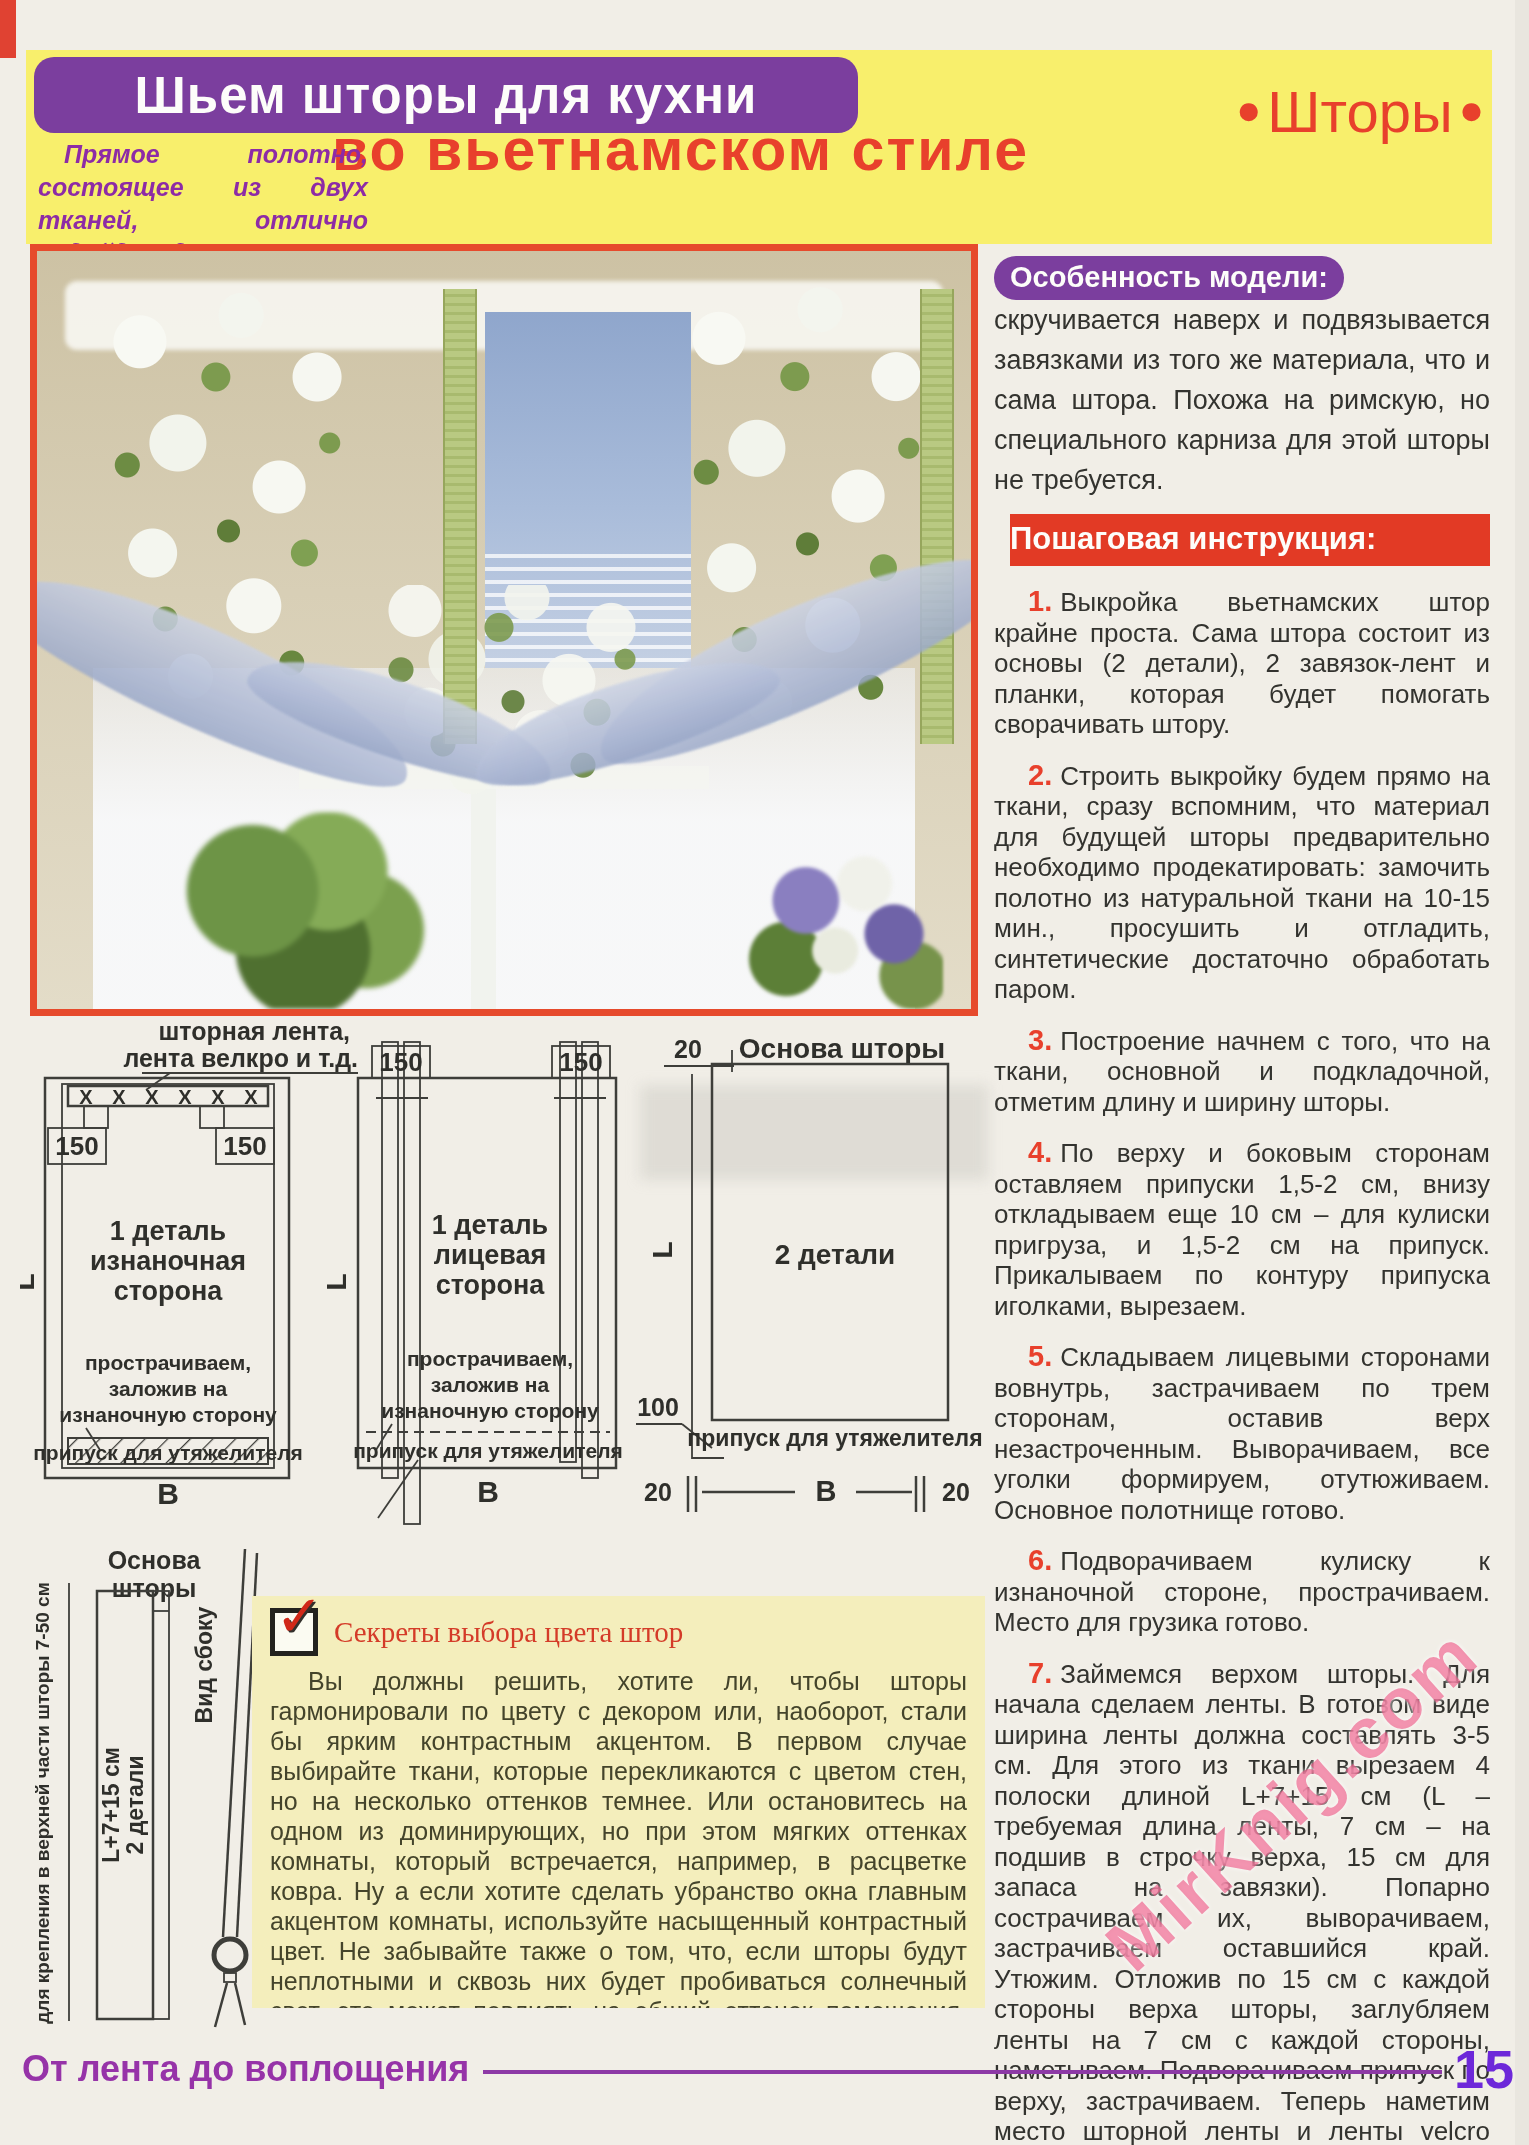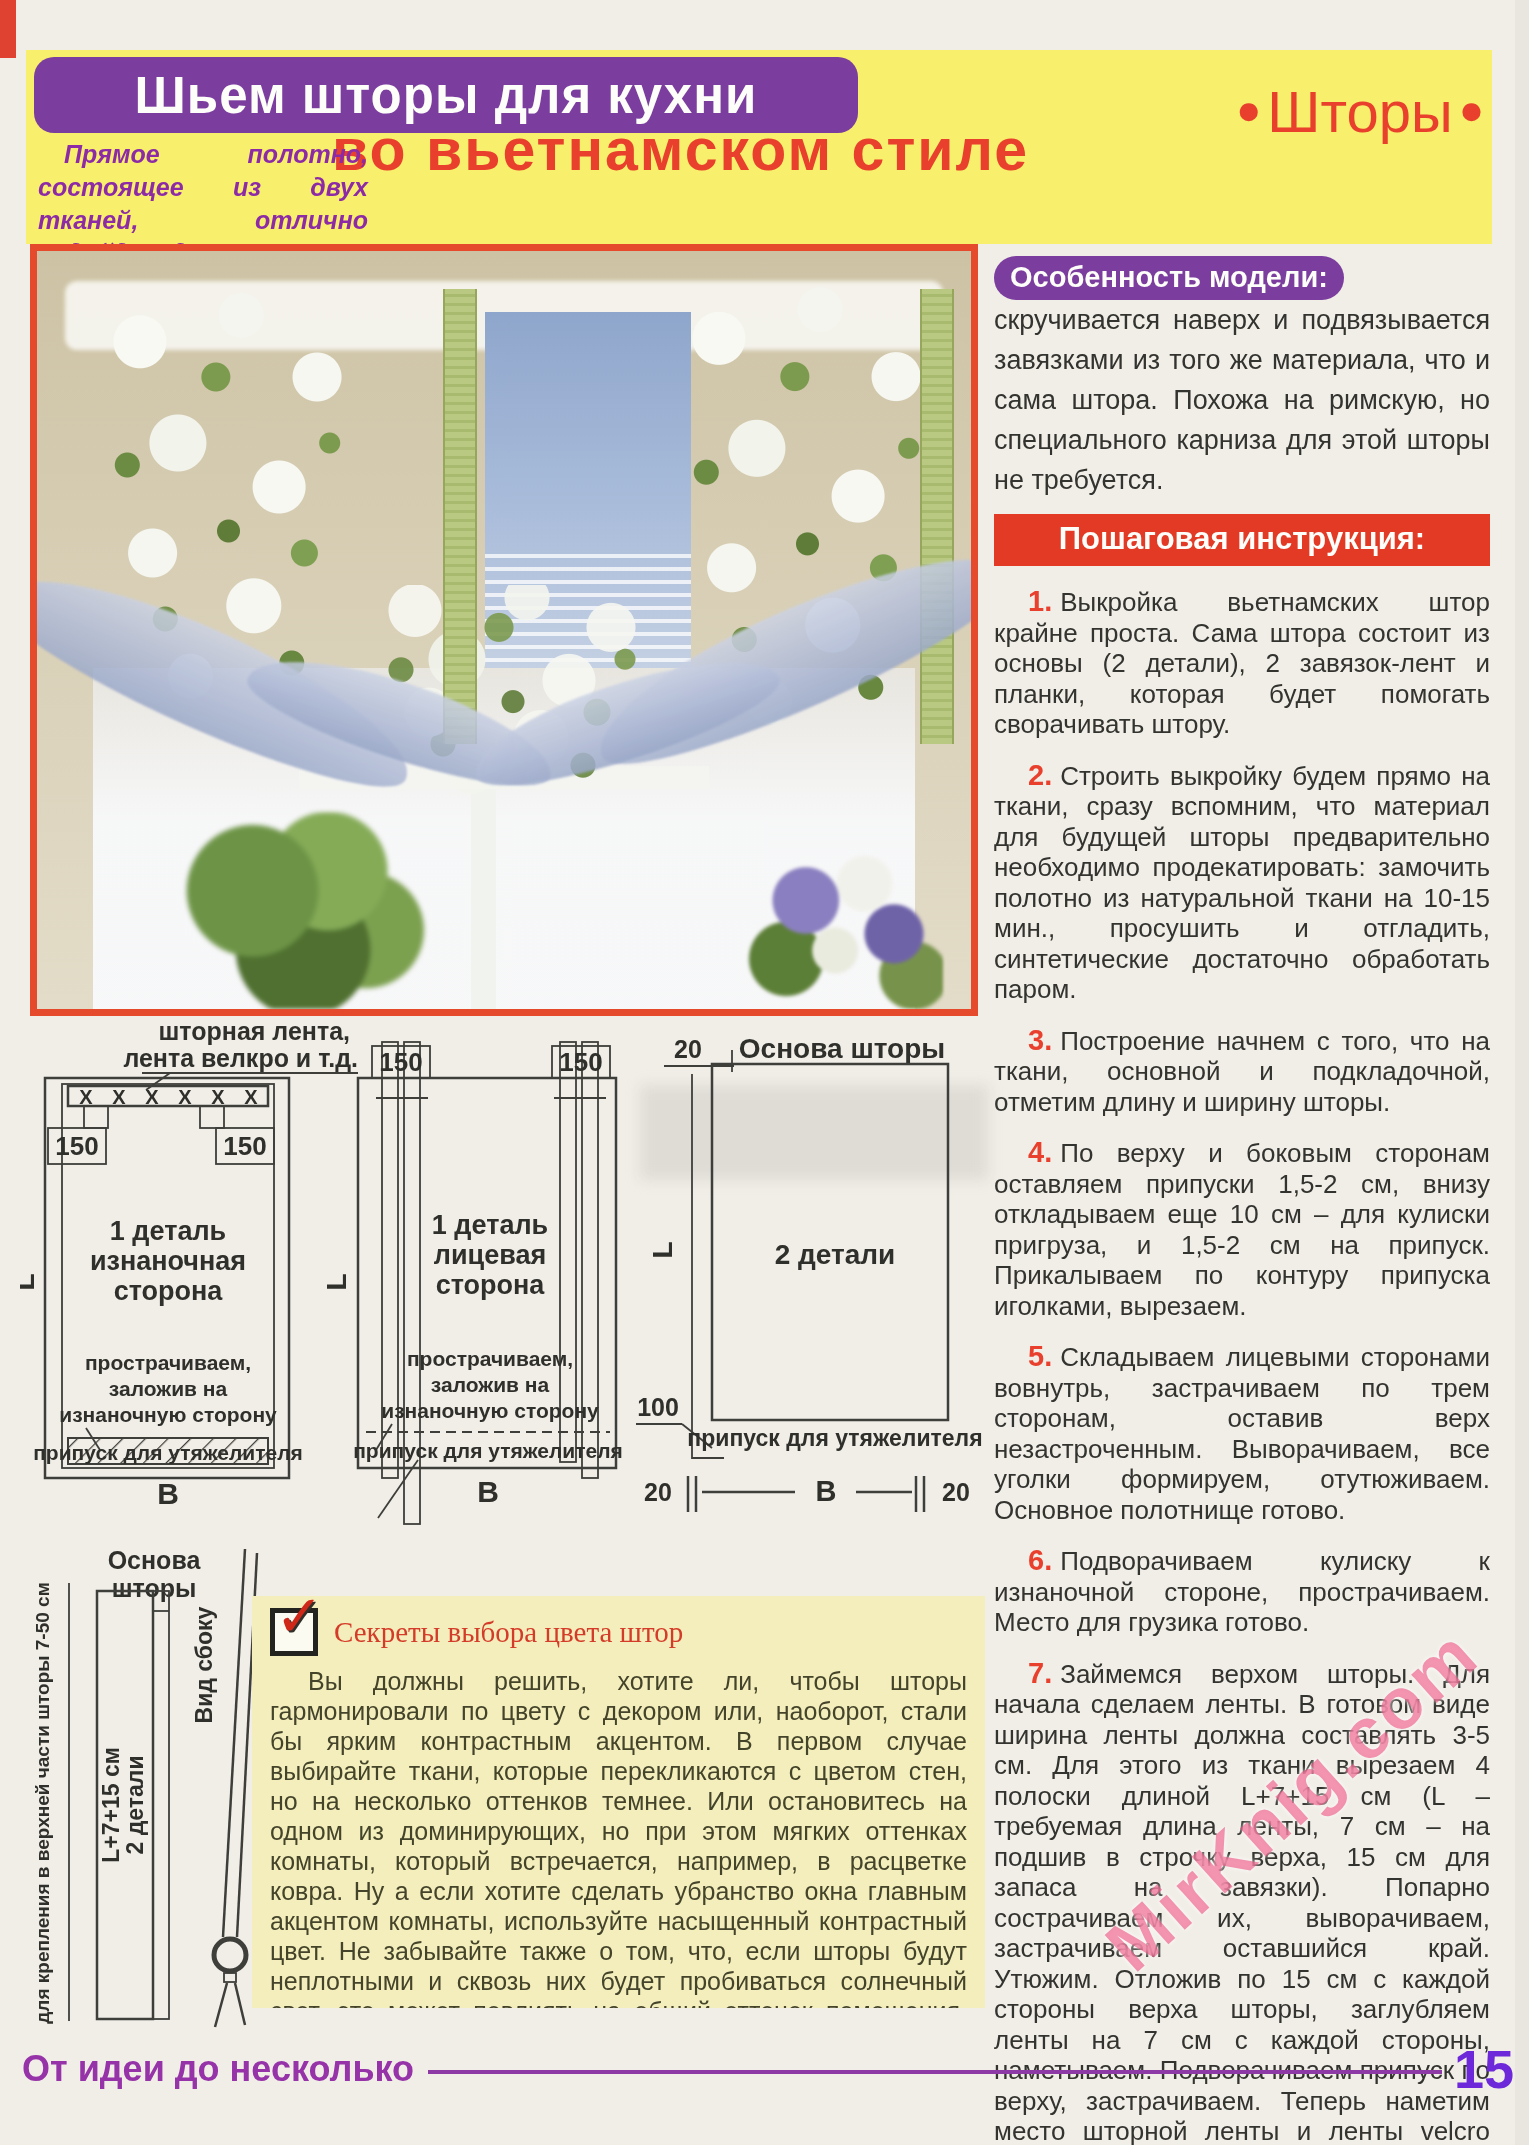--- a/index.html
+++ b/index.html
@@ -70,22 +70,22 @@
     radial-gradient(circle at 60% 25%, #f0f1ea 0 15%, transparent 17%),
     radial-gradient(circle at 75% 55%, #6f63a8 0 16%, transparent 18%),
     radial-gradient(circle at 45% 65%, #e9ebdf 0 14%, transparent 16%),
     radial-gradient(circle at 20% 70%, #5c7f37 0 18%, transparent 20%),
     radial-gradient(circle at 85% 80%, #77934b 0 15%, transparent 17%);}
   
   .right-col{left:994px;top:256px;width:496px;color:#33332f;}
   .feature-p{margin:0 0 14px 0;font-size:27px;line-height:40px;text-align:justify;}
   .feature-label{display:inline-block;background:#7b3e9e;color:#fdfdfa;font-weight:bold;font-size:29px;
                  line-height:40px;padding:1px 16px 3px 16px;border-radius:22px;margin-right:8px;}
-  .inst-header{background:#e23a25;color:#fdfdfa;font-weight:bold;font-size:31px;text-align:center;
-               padding:7px 0 9px 0;margin-bottom:8px;}
+  .inst-header{background:#e23a25;color:#fdfdfa;font-weight:bold;font-size:31px;text-align:left;
+               padding:7px 0 9px 0;margin-bottom:8px;margin-left:16px;}
   .step{margin:20px 0;font-size:26px;line-height:30.5px;text-align:justify;text-indent:34px;}
   .step .num{color:#e8402c;font-weight:bold;font-size:29px;margin-right:8px;}
   
   .svg-wrap1{left:20px;top:1020px;width:965px;height:580px;}
   .svg-wrap2{left:27px;top:1545px;width:235px;height:495px;}
   .bleed{left:640px;top:1085px;width:348px;height:95px;background:rgba(176,176,168,.28);filter:blur(7px);}
   svg .ln{fill:none;stroke:#3e3e3a;stroke-width:2.5;}
   svg .lnth{fill:none;stroke:#3e3e3a;stroke-width:1.8;}
   svg text{font-family:"Liberation Sans","DejaVu Sans",sans-serif;font-weight:bold;fill:#2f2f2b;text-anchor:middle;}
   svg text.ta-end{text-anchor:end;}
@@ -288,20 +288,20 @@
     <div class="tips-title-row">
       <div class="checkbox">
         <span class="check">✓</span>
       </div>
       <div class="tips-title">Секреты выбора цвета штор</div>
     </div>
     <div class="tips-text">Вы должны решить, хотите ли, чтобы шторы гармонировали по цвету с декором или, наоборот, стали бы ярким контрастным акцентом. В первом случае выбирайте ткани, которые перекликаются с цветом стен, но на несколько оттенков темнее. Или остановитесь на одном из доминирующих, но при этом мягких оттенках комнаты, который встречается, например, в расцветке ковра. Ну а если хотите сделать убранство окна главным акцентом комнаты, используйте насыщенный контрастный цвет. Не забывайте также о том, что, если шторы будут неплотными и сквозь них будет пробиваться солнечный свет, это может повлиять на общий оттенок помещения. Синий может сделать комнату мрачной, а розовый  жизнерадостной.</div>
   </div>
 
   <div class="abs footer">
-    <span class="footer-rubric">От идеи до несколько</span>
+    <span class="footer-rubric">От лента до воплощения</span>
     <span class="footer-line"></span>
     <span class="footer-page">15</span>
   </div>
 
   <div class="abs watermark">MirKnig.com</div>
 
 </div>
 
 </body></html>

